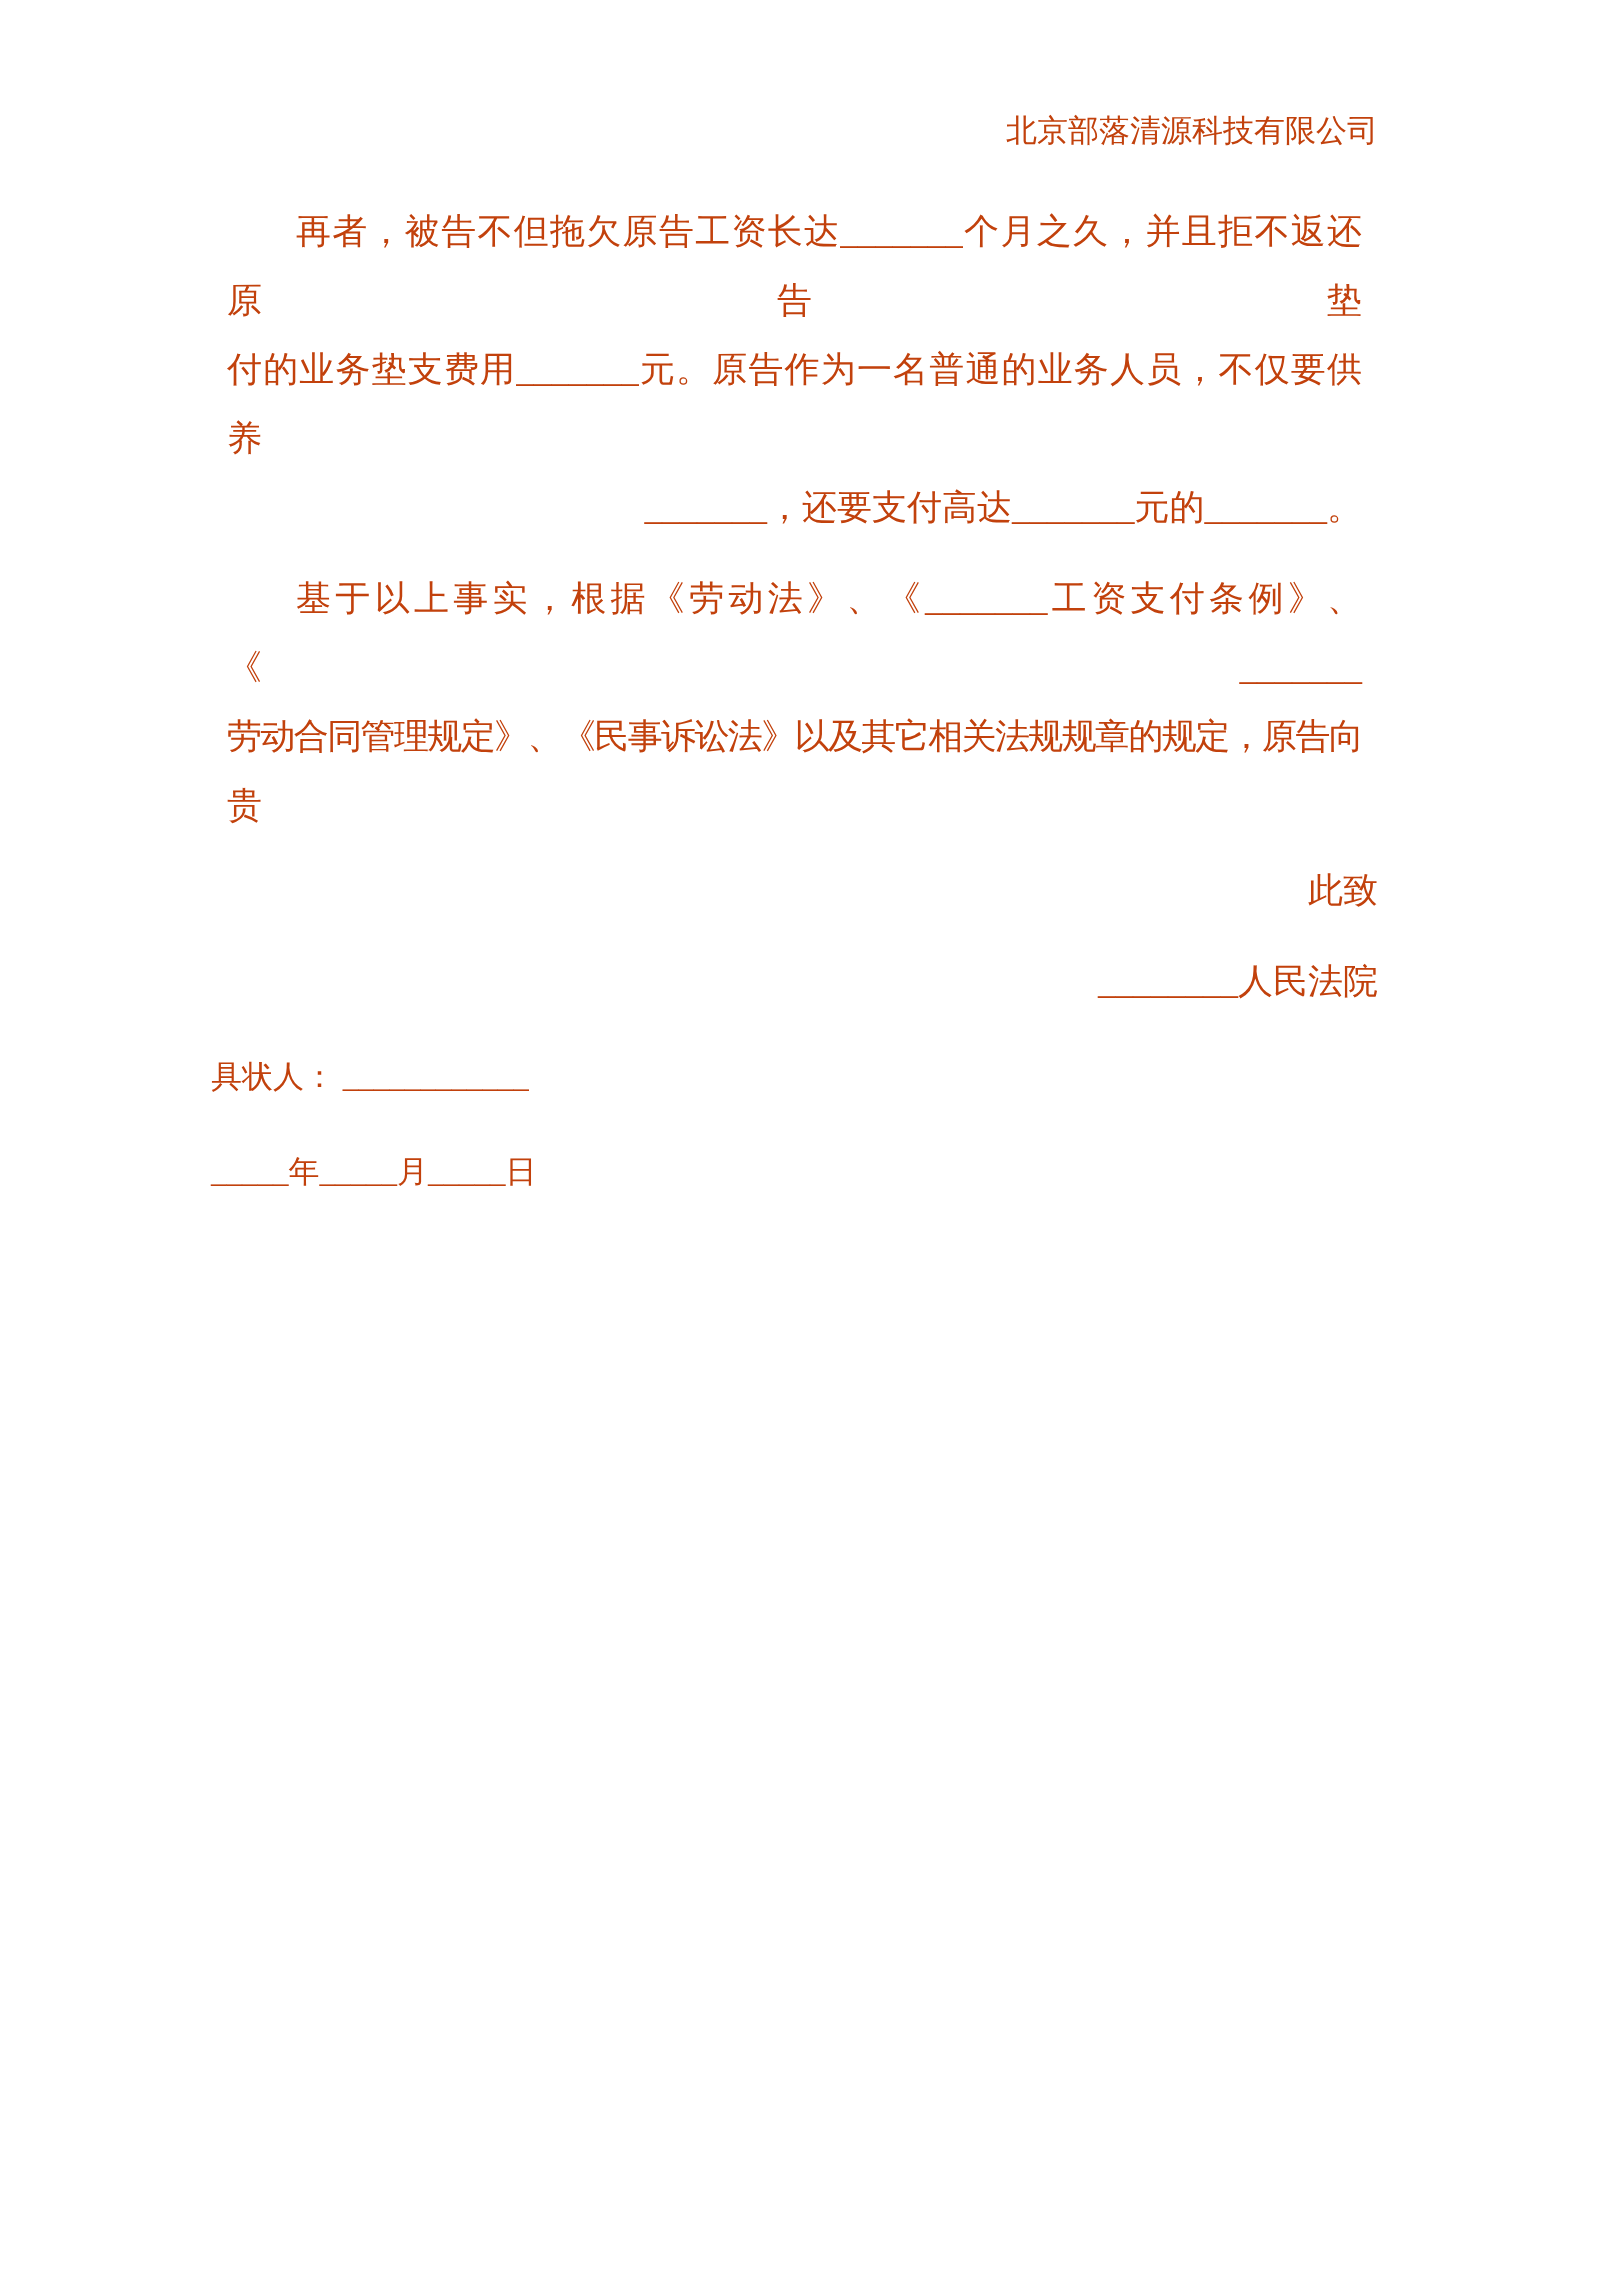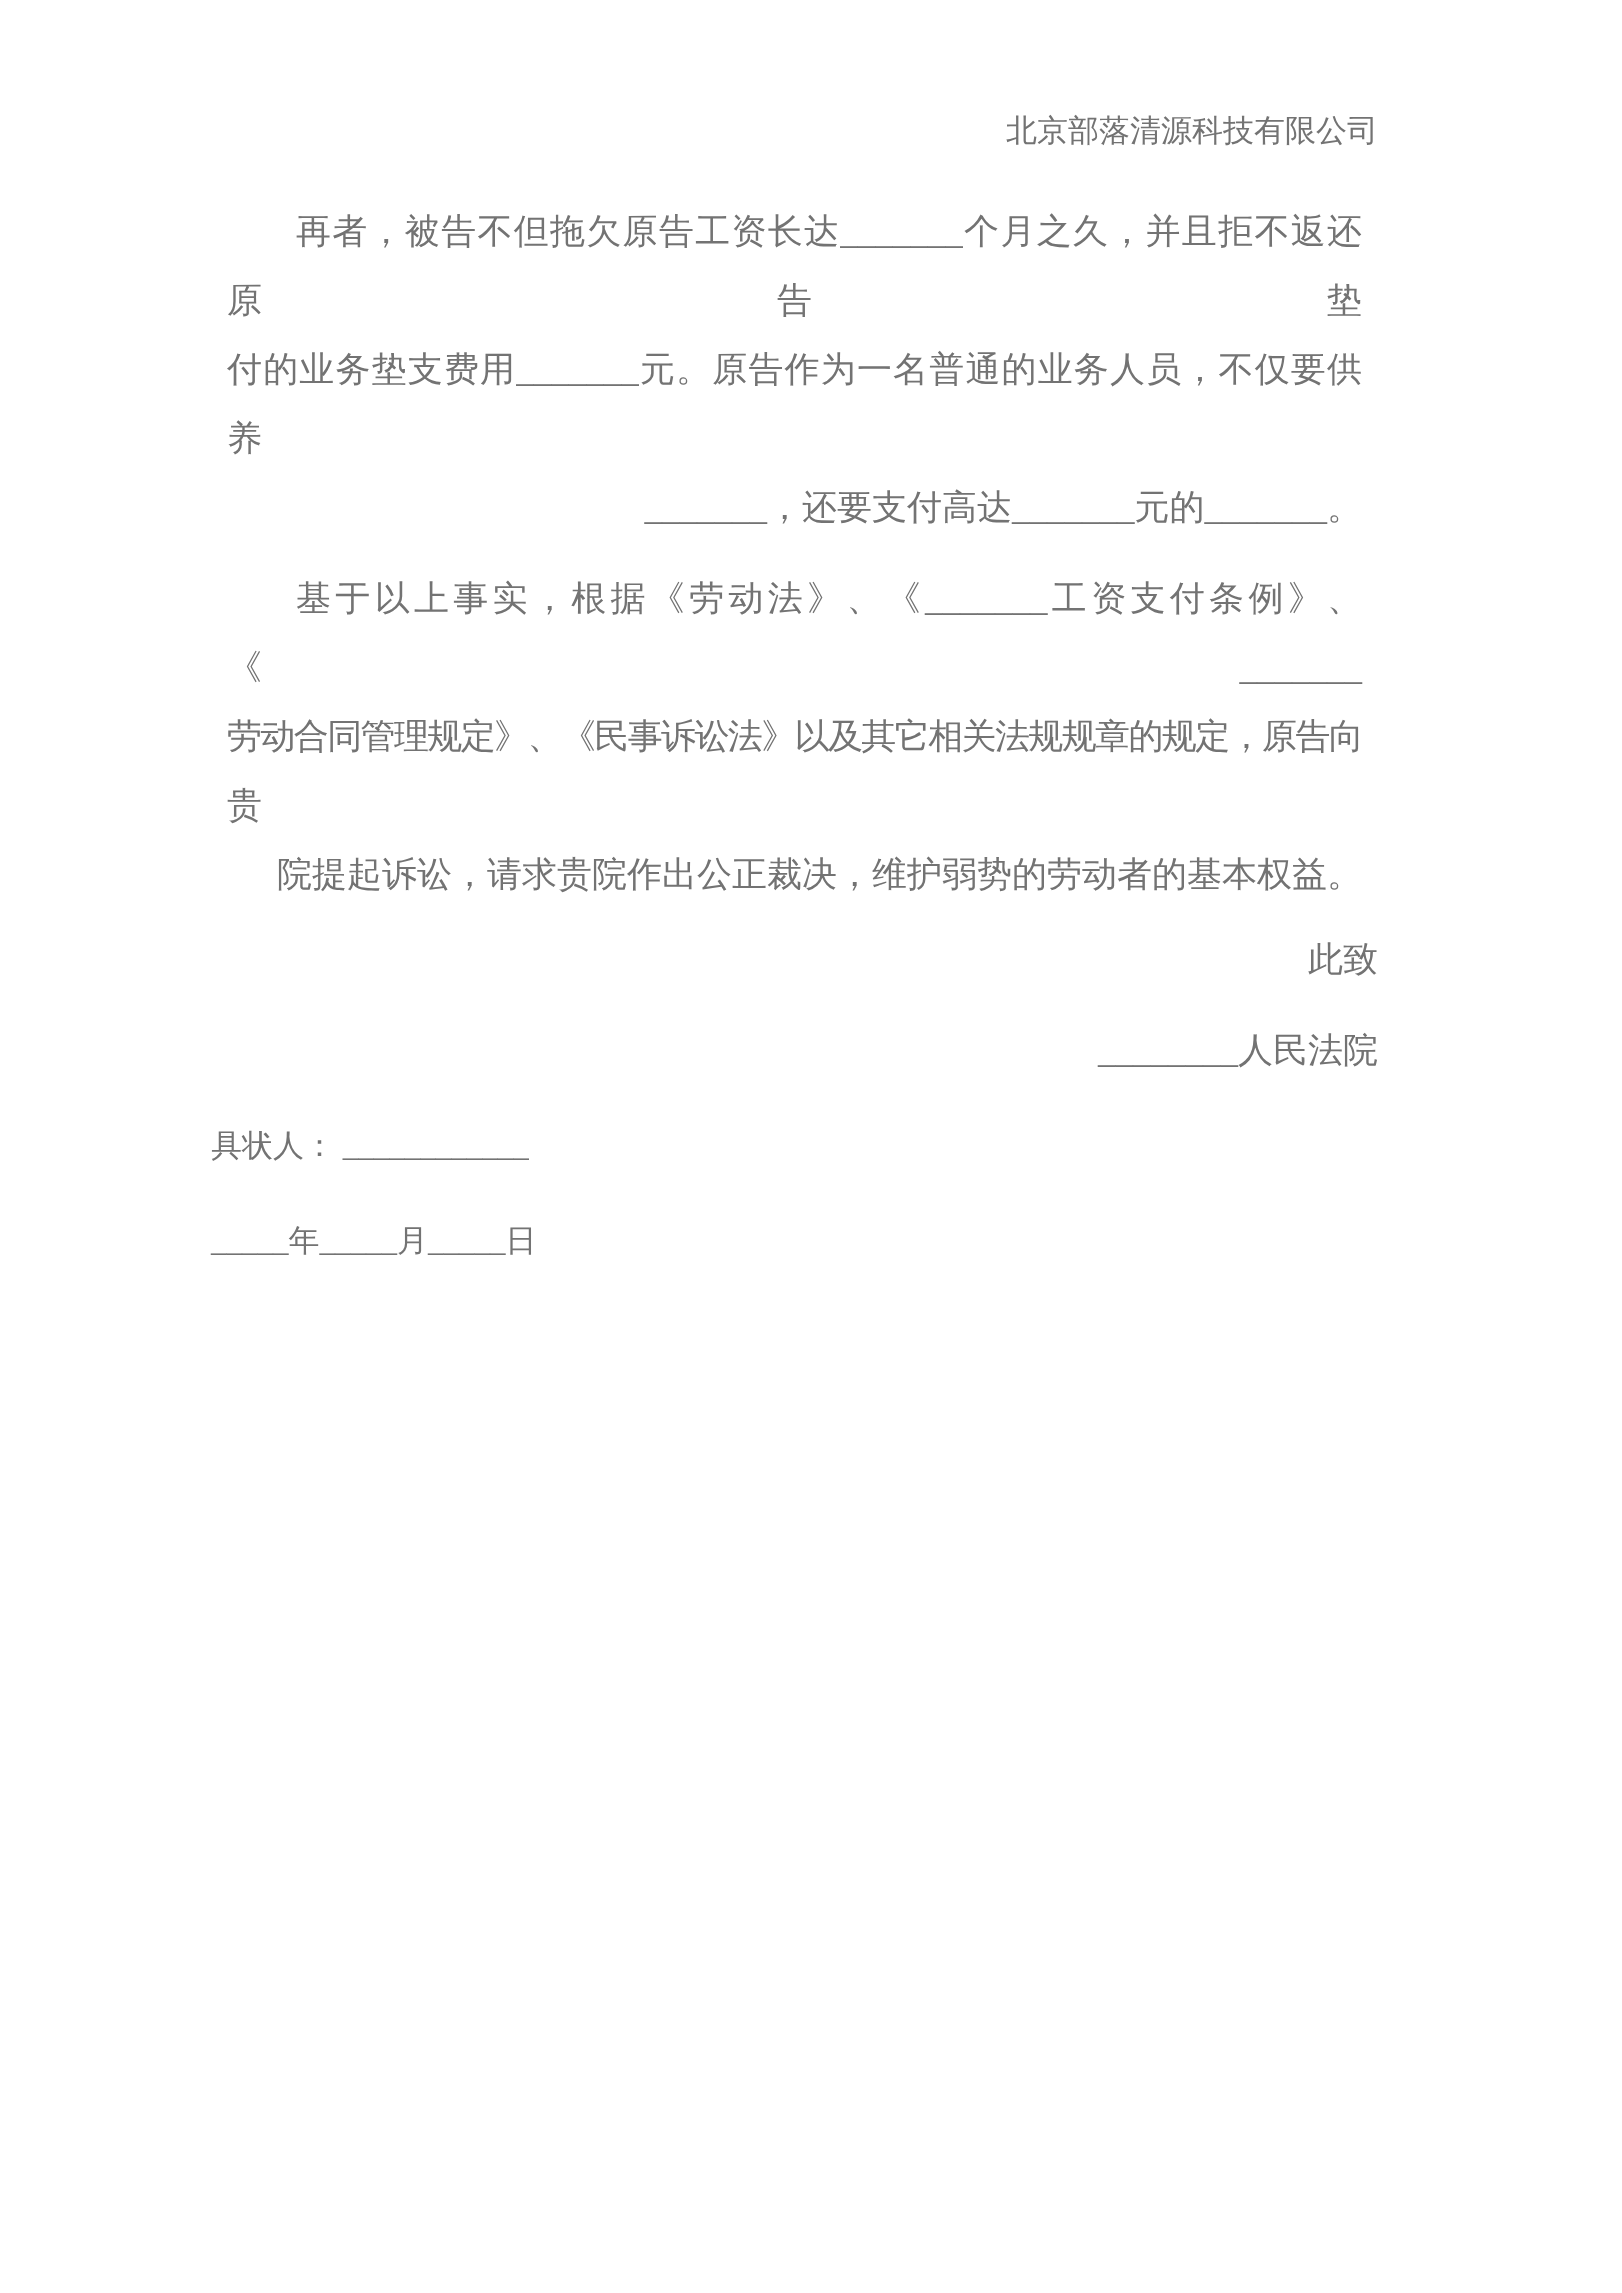--- a/index.html
+++ b/index.html
@@ -5,21 +5,21 @@
   html, body {
     margin: 0;
     padding: 0;
     background: #ffffff;
   }
   .page {
     position: relative;
     width: 1619px;
     height: 2294px;
     background: #ffffff;
-    color: #737373;
+    color: #c2410c;
     font-family: "Liberation Serif", "DejaVu Serif", serif;
     box-sizing: border-box;
     padding: 0 241px 10px 211px;
     overflow: hidden;
   }
   .header {
     margin-top: 111px;
     font-size: 31px;
     line-height: 40px;
     text-align: right;
@@ -68,21 +68,20 @@
 
   <div class="para p1">
     <div class="line jl ind">再者，被告不但拖欠原告工资长达_______个月之久，并且拒不返还原告垫</div>
     <div class="line jl">付的业务垫支费用_______元。原告作为一名普通的业务人员，不仅要供养</div>
     <div class="line">_______，还要支付高达_______元的_______。</div>
   </div>
 
   <div class="para p2">
     <div class="line jl ind">基于以上事实，根据《劳动法》、《_______工资支付条例》、《_______</div>
     <div class="line jl tight">劳动合同管理规定》、《民事诉讼法》以及其它相关法规规章的规定，原告向贵</div>
-    <div class="line">院提起诉讼，请求贵院作出公正裁决，维护弱势的劳动者的基本权益。</div>
   </div>
 
   <div class="line salutation ind">此致</div>
 
   <div class="line court ind">________人民法院</div>
 
   <div class="sig">
     <div class="sig-line">具状人： ____________</div>
     <div class="sig-line">_____年_____月_____日</div>
   </div>

